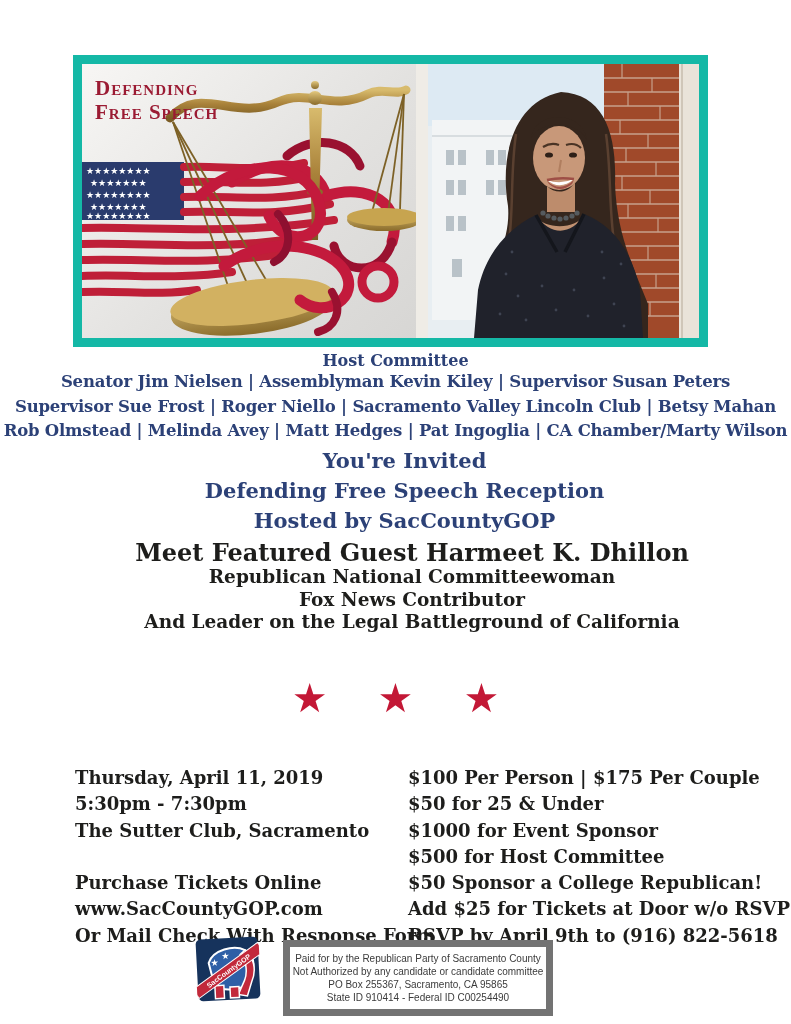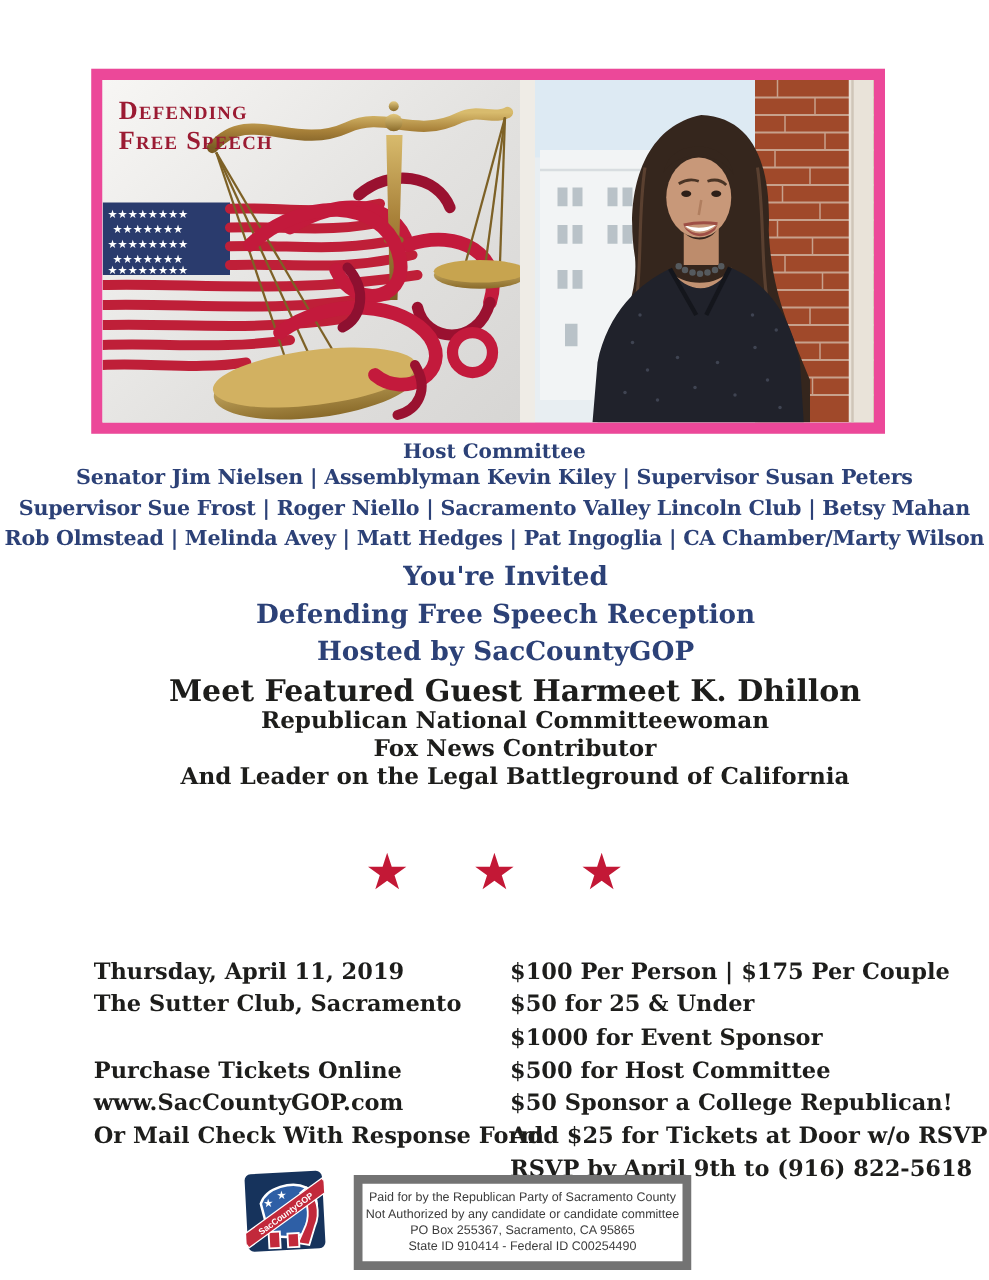--- a/index.html
+++ b/index.html
@@ -3,21 +3,21 @@
 <meta charset="utf-8">
 <style>
   html,body{margin:0;padding:0;}
   body{
     width:791px;height:1024px;position:relative;background:#ffffff;
     font-family:"DejaVu Serif","Liberation Serif",serif;overflow:hidden;
   }
   
   .banner{
     position:absolute;left:73px;top:55px;width:635px;height:292px;
-    border:9px solid #ec4899;box-sizing:border-box;display:flex;background:#eee;
+    border:9px solid #14b8a6;box-sizing:border-box;display:flex;background:#eee;
   }
   .banner-art{
     position:relative;width:334px;height:100%;flex:0 0 334px;
     background:linear-gradient(135deg,#f7f6f4 0%,#e3e2e0 55%,#d7d6d4 100%);
     overflow:hidden;
   }
   .banner-art svg{position:absolute;left:0;top:0;}
   .banner-title{
     position:absolute;left:13px;top:12px;z-index:5;
     color:#9B1B33;font-weight:700;font-variant:small-caps;
@@ -289,20 +289,21 @@
   </div>
 
   <div class="stars-row">
     <span>★</span>
     <span>★</span>
     <span>★</span>
   </div>
 
   <div class="details-col details-left">
     <div>Thursday, April 11, 2019</div>
+    <div>5:30pm - 7:30pm</div>
     <div>The Sutter Club, Sacramento</div>
     <div></div>
     <div>Purchase Tickets Online</div>
     <div>www.SacCountyGOP.com</div>
     <div>Or Mail Check With Response Form</div>
   </div>
   <div class="details-col details-right">
     <div>$100 Per Person | $175 Per Couple</div>
     <div>$50 for 25 &amp; Under</div>
     <div>$1000 for Event Sponsor</div>

